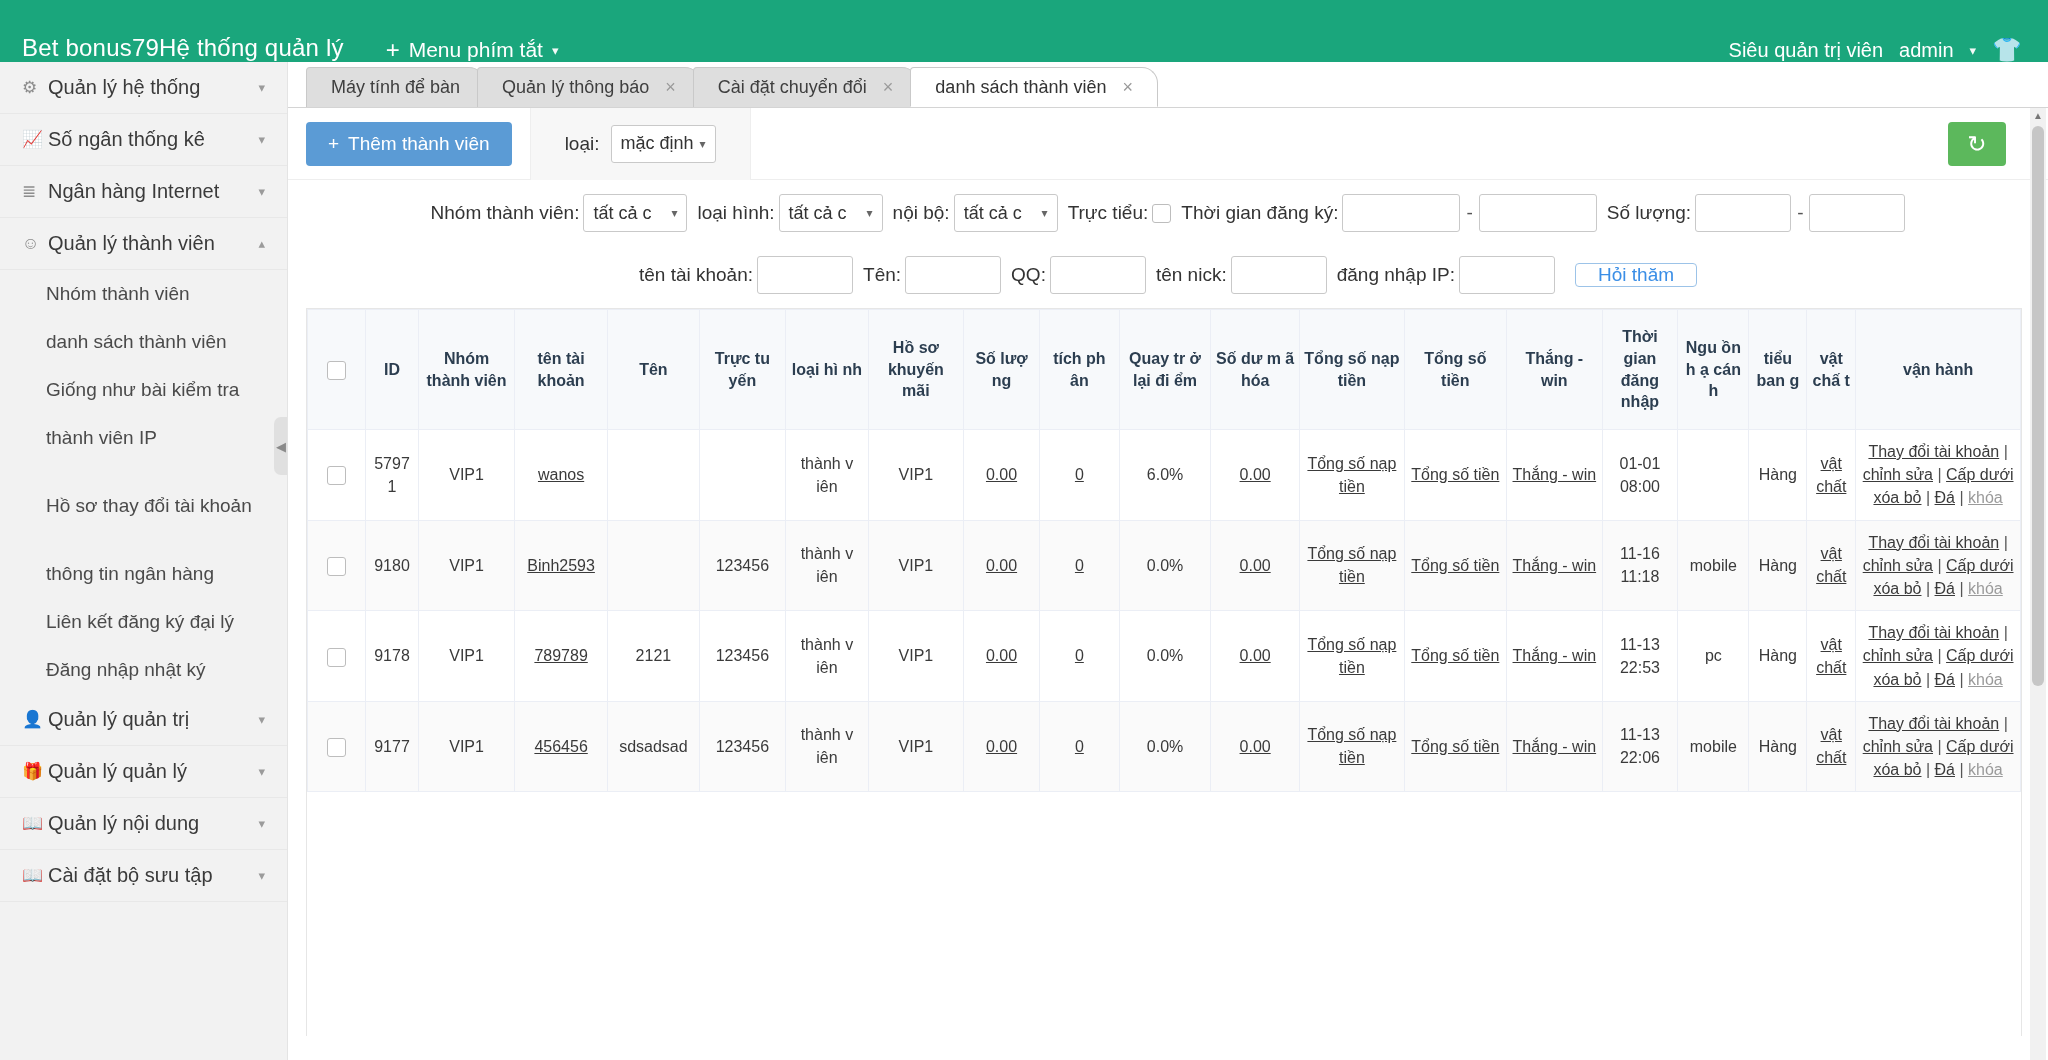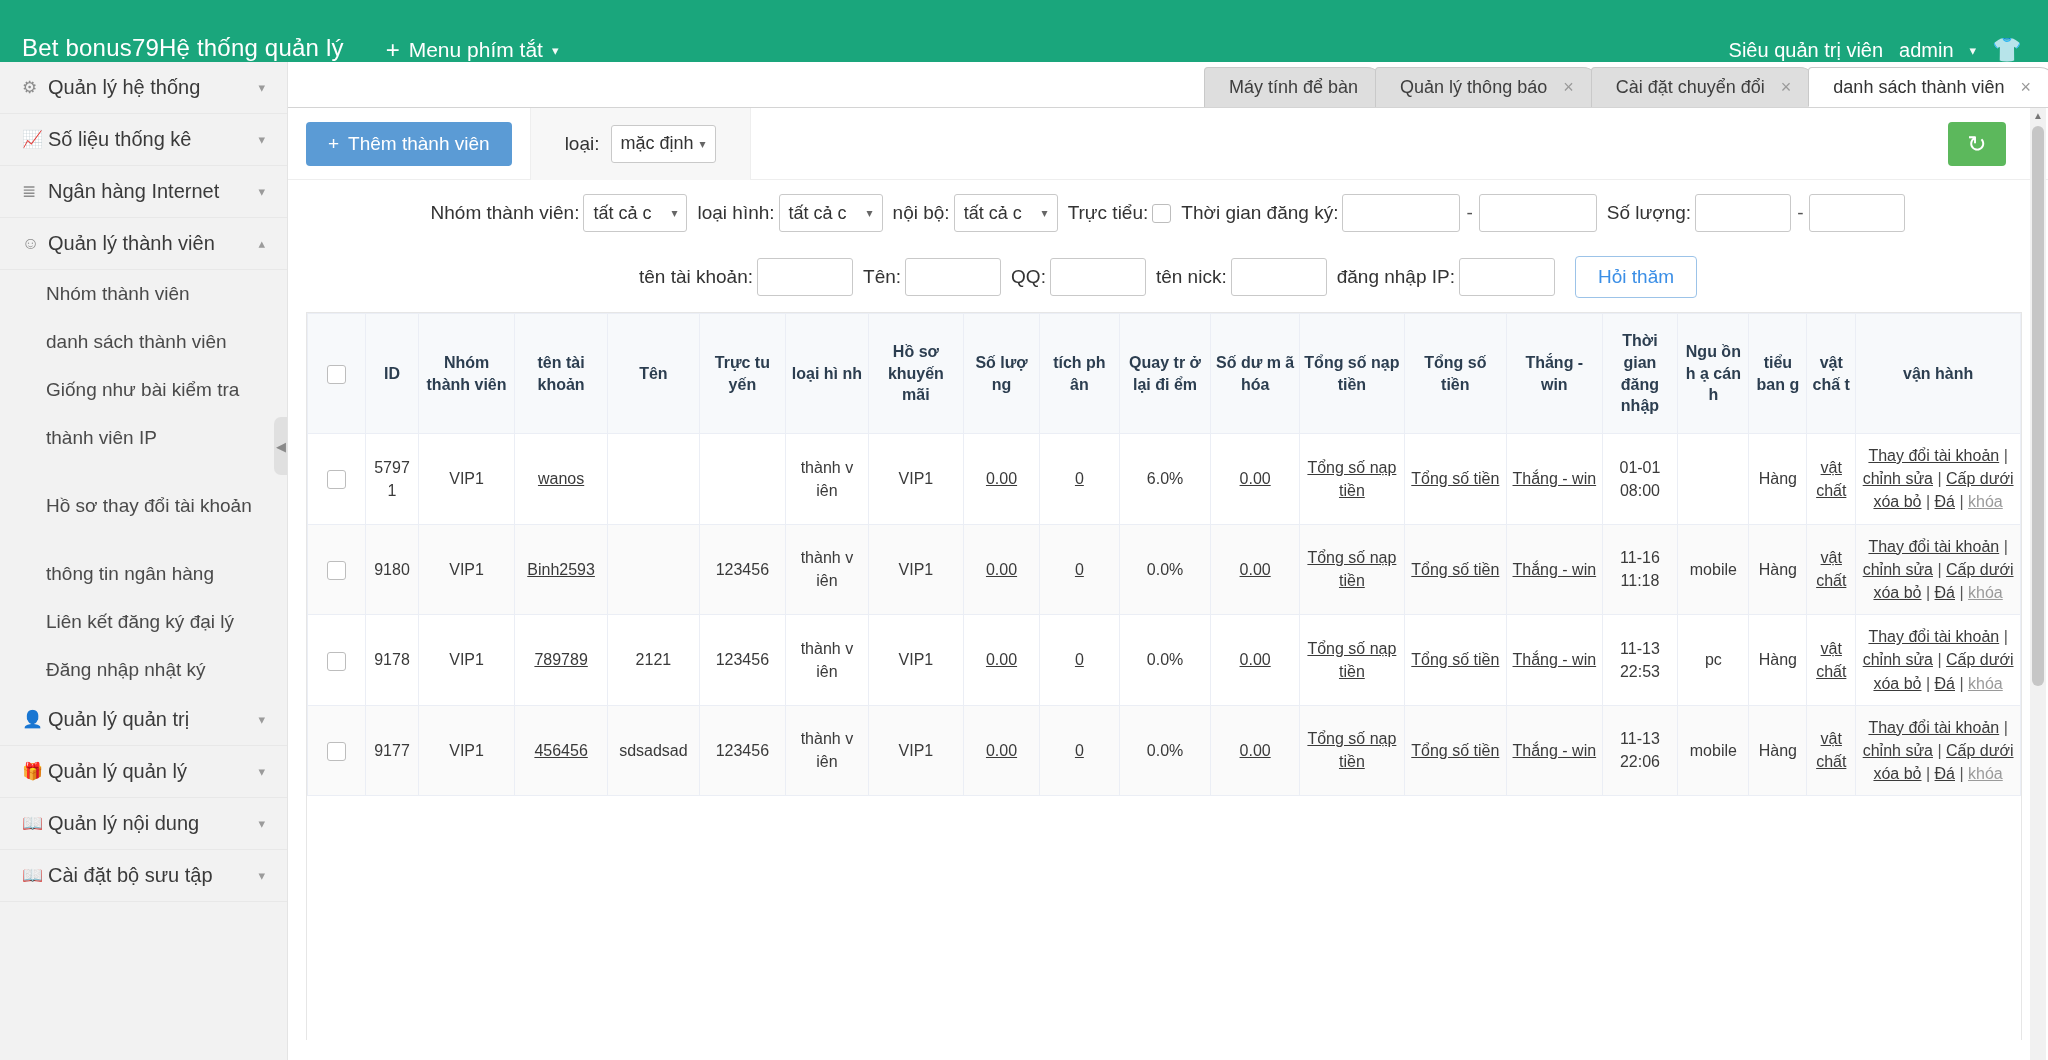--- a/index.html
+++ b/index.html
@@ -70,21 +70,20 @@
 
   
   .main { flex: 1; background: #fff; position: relative; overflow: hidden; }
 
   
   .tabstrip {
     height: 46px; background: #fff;
     display: flex; align-items: flex-end;
     padding-left: 18px; border-bottom: 1px solid #d4d4d4;
     position: relative;
-    justify-content: flex-end;
   }
   .tab {
     height: 40px; display: flex; align-items: center; gap: 16px;
     padding: 0 24px; font-size: 18px; color: #3e3e3e;
     background: #dedede;
     border: 1px solid #c9c9c9; border-bottom: none;
     border-radius: 4px 16px 0 0;
     margin-right: -8px; cursor: pointer; white-space: nowrap;
     position: relative;
   }
@@ -136,21 +135,21 @@
     background: #fff; border-radius: 3px; font-size: 17px;
     padding: 0 8px; font-family: inherit; color: #333;
   }
   .f-in.date { width: 118px; }
   .cbx {
     width: 19px; height: 19px; border: 1px solid #bdbdbd;
     border-radius: 3px; background: #fff; display: inline-block;
     cursor: pointer; vertical-align: middle;
   }
   .btn-query {
-    height: 42px; padding: 0 22px; border: 1px solid #9cc3e8;
+    height: 24px; padding: 0 22px; border: 1px solid #9cc3e8;
     background: #fff; color: #3a8ee6; border-radius: 4px;
     font-size: 19px; cursor: pointer; font-family: inherit;
     margin-left: 16px;
   }
   .dash { color: #555; padding: 0 2px; }
 
   
   .table-area {
     margin: 0 26px 0 18px; border: 1px solid #e6e6e6;
     border-bottom: none;
@@ -217,21 +216,21 @@
   <div class="sidebar">
 
     <div class="menu-group">
       <span class="gi">⚙</span>
       <span class="gl">Quản lý hệ thống</span>
       <span class="gc">▾</span>
     </div>
 
     <div class="menu-group">
       <span class="gi">📈</span>
-      <span class="gl">Số liệu thống kê</span>
+      <span class="gl">Số ngân thống kê</span>
       <span class="gc">▾</span>
     </div>
 
     <div class="menu-group">
       <span class="gi">≣</span>
       <span class="gl">Ngân hàng Internet</span>
       <span class="gc">▾</span>
     </div>
 
     <div class="menu-group">

